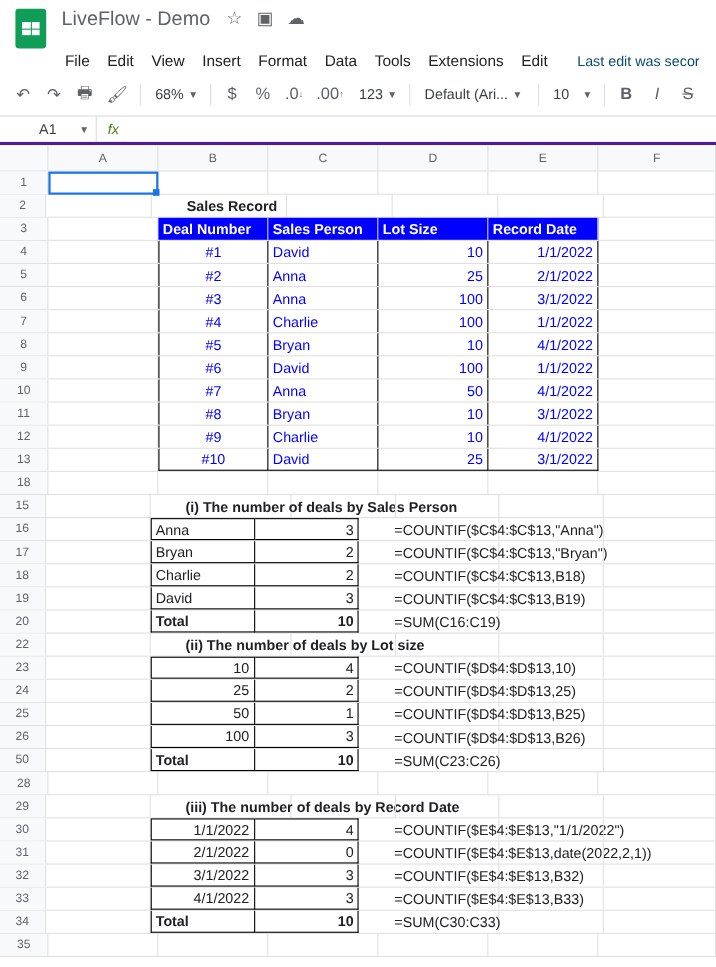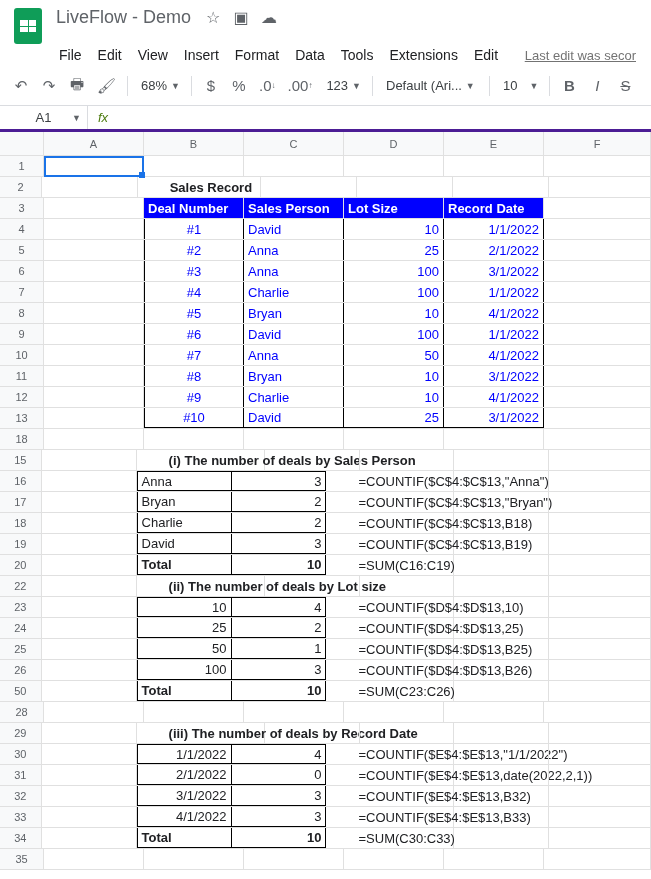--- a/index.html
+++ b/index.html
@@ -8,21 +8,21 @@
 .logo{width:40px;height:40px;display:flex;align-items:center;justify-content:center;}
 .logo-box{width:28px;height:36px;background:#0f9d58;border-radius:3px;display:flex;align-items:center;justify-content:center;}
 .logo-grid{width:16px;height:12px;display:grid;grid-template-columns:1fr 1fr;grid-template-rows:1fr 1fr;gap:1px;}
 .logo-grid div{background:#fff;}
 .title-area{flex:1;padding-left:4px;}
 .doc-title-row{display:flex;align-items:center;gap:8px;height:22px;}
 .doc-title{font-size:18px;color:#5f6368;padding:1px 4px;}
 .title-icon{color:#5f6368;font-size:16px;width:20px;text-align:center;}
 .menubar{display:flex;gap:2px;margin-top:16px;font-size:14px;color:#202124;align-items:center;}
 .menubar span{padding:3px 7px;border-radius:3px;}
-.last-edit{color:#737373;text-decoration:underline;margin-left:auto;margin-right:0;font-size:13px;white-space:nowrap;overflow:hidden;}
+.last-edit{color:#0c4a6e;margin-left:auto;margin-right:0;font-size:13px;white-space:nowrap;overflow:hidden;}
 .toolbar{display:flex;align-items:center;padding:4px 10px;border-bottom:1px solid #dadce0;gap:6px;height:40px;}
 .tb-btn{min-width:22px;height:28px;display:flex;align-items:center;justify-content:center;color:#5f6368;font-size:15px;padding:0 3px;}
 .tb-sep{width:1px;height:20px;background:#dadce0;margin:0 2px;}
 .tb-text{font-size:13px;color:#3c4043;padding:0 2px;}
 .dropdown-arrow{font-size:9px;color:#5f6368;margin-left:2px;}
 .namebox-row{display:flex;align-items:center;border-bottom:3px solid #4c1d95;height:26px;}
 .namebox{width:88px;border-right:1px solid #dadce0;display:flex;align-items:center;justify-content:center;height:100%;position:relative;}
 .namebox-txt{font-size:13px;color:#3c4043;flex:1;text-align:center;}
 .fx{font-style:italic;color:#4d7c0f;padding:0 10px;font-size:13px;}
 .sheet{position:relative;}

